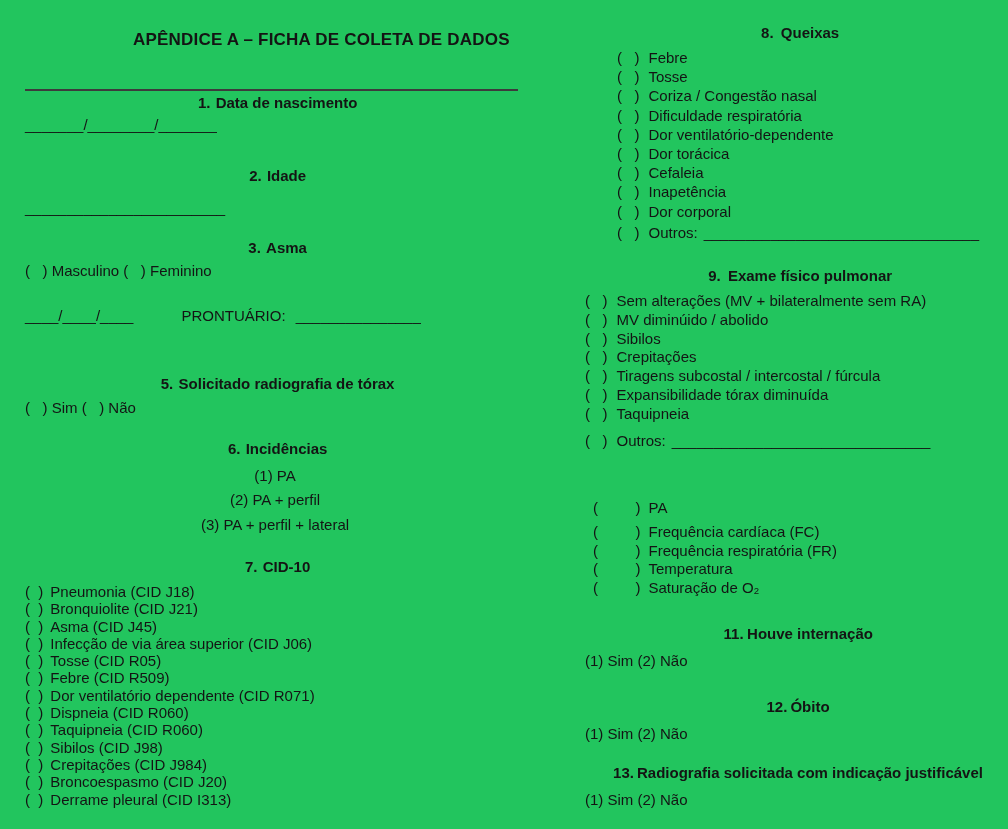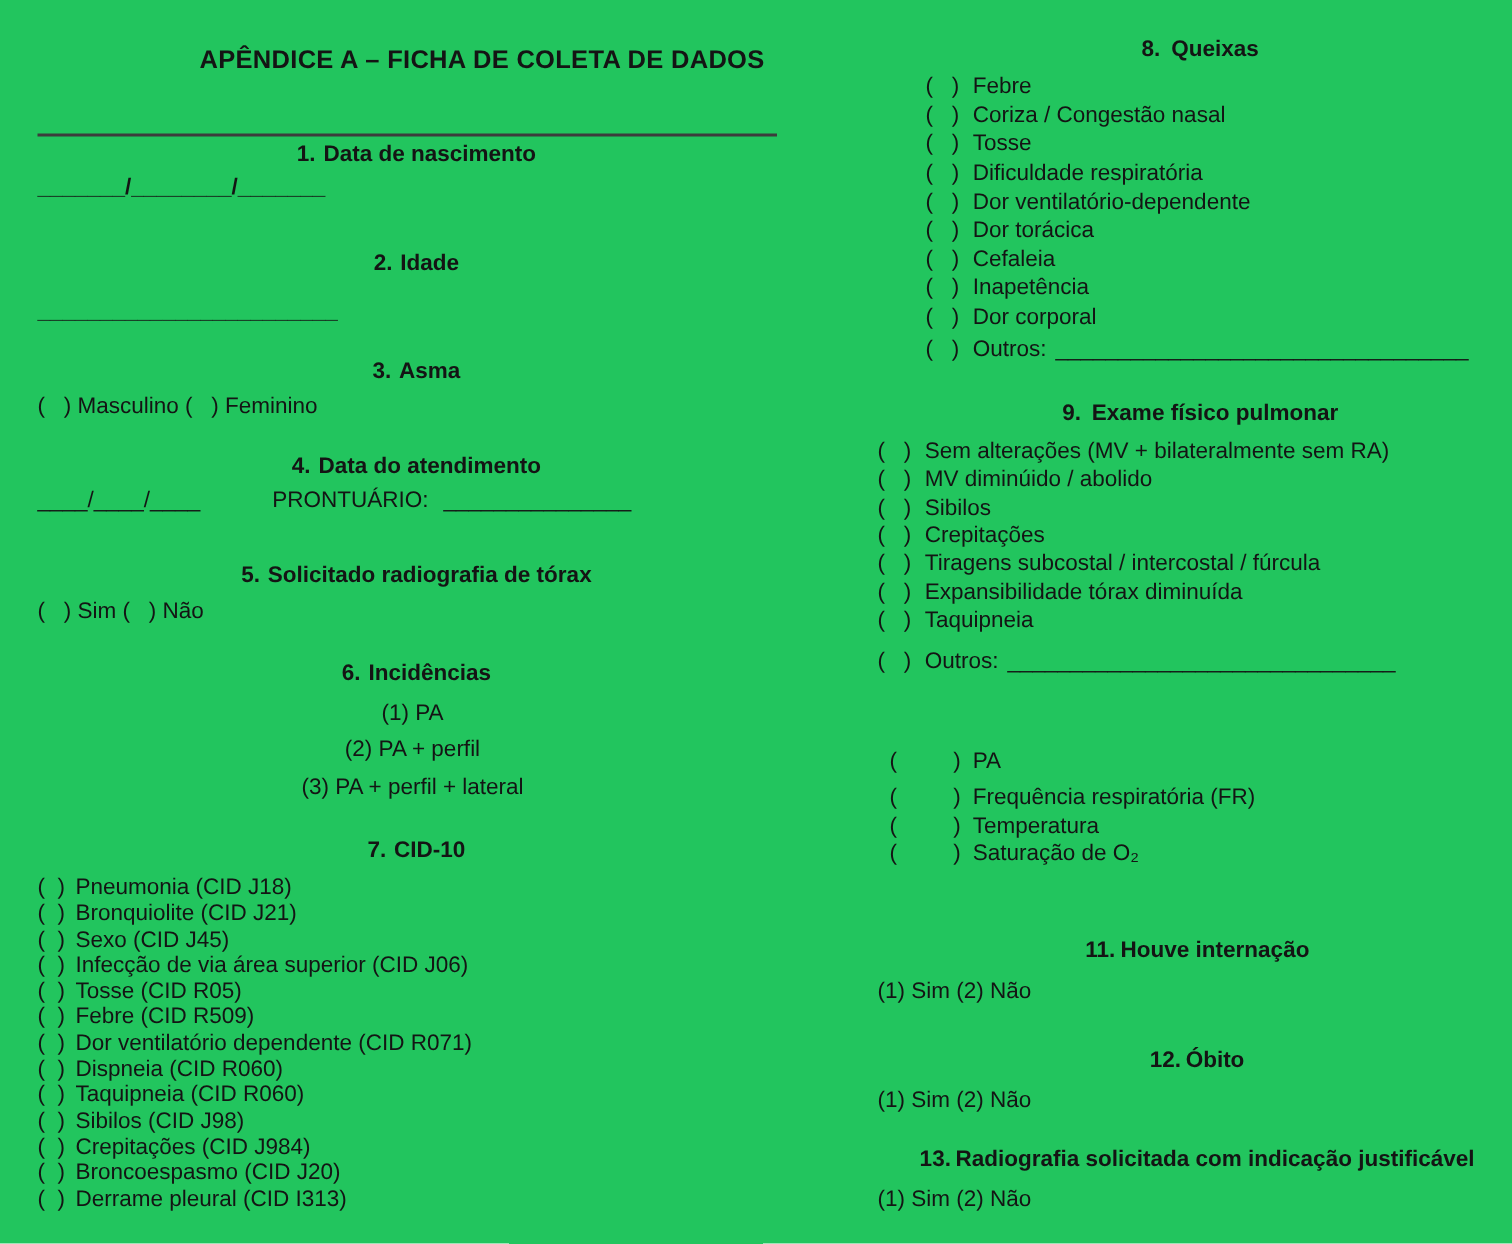--- a/index.html
+++ b/index.html
@@ -33,21 +33,21 @@
   .mark{white-space:pre;margin-right:7px;}
   .right .mark{margin-right:9px;}
   .mark.wide{margin-right:8px;}
   .list{margin:0;}
   .lh17{line-height:17.3px;margin-top:7px;}
   .lh19{line-height:19.2px;margin-top:6px;margin-left:32px;}
   .lh188{line-height:18.8px;margin-top:7px;}
   .lh185{line-height:18.5px;margin-top:7px;}
   .opt24{line-height:24.3px;margin-top:6px;text-align:center;}
   .optline{line-height:18px;}
-  .blankline{white-space:pre;line-height:18px;font-weight:bold;}
+  .blankline{white-space:pre;line-height:18px;}
   .indent10{padding-left:8px;}
 </style>
 </head>
 <body>
 
 <div class="page">
 
   <div class="doc-title">APÊNDICE A – FICHA DE COLETA DE DADOS</div>
   <div class="title-rule"></div>
 
@@ -66,23 +66,20 @@
   </section>
 
   <section class="sec left" style="top:239px">
     <div class="head">
       <span class="num">3.</span><span>Asma</span>
     </div>
     <div class="optline pre" style="margin-top:5px">(   ) Masculino (   ) Feminino</div>
   </section>
 
   <section class="sec left" style="top:302px">
-    <div class="head">
-      <span class="num">4.</span><span>Data do atendimento</span>
-    </div>
     <div class="row" style="margin-top:5px">
       <span class="pre">____/____/____</span><span style="margin-left:48px">PRONTUÁRIO:</span><span class="pre" style="margin-left:10px">_______________</span>
     </div>
   </section>
 
   <section class="sec left" style="top:375px">
     <div class="head">
       <span class="num">5.</span><span>Solicitado radiografia de tórax</span>
     </div>
     <div class="optline pre" style="margin-top:6px">(   ) Sim (   ) Não</div>
@@ -99,42 +96,42 @@
     </div>
   </section>
 
   <section class="sec left" style="top:558px">
     <div class="head">
       <span class="num">7.</span><span>CID-10</span>
     </div>
     <div class="list lh17">
       <div class="row"><span class="mark">(  )</span><span>Pneumonia (CID J18)</span></div>
       <div class="row"><span class="mark">(  )</span><span>Bronquiolite (CID J21)</span></div>
-      <div class="row"><span class="mark">(  )</span><span>Sexo (CID J45)</span></div>
+      <div class="row"><span class="mark">(  )</span><span>Asma (CID J45)</span></div>
       <div class="row"><span class="mark">(  )</span><span>Infecção de via área superior (CID J06)</span></div>
       <div class="row"><span class="mark">(  )</span><span>Tosse (CID R05)</span></div>
       <div class="row"><span class="mark">(  )</span><span>Febre (CID R509)</span></div>
       <div class="row"><span class="mark">(  )</span><span>Dor ventilatório dependente (CID R071)</span></div>
       <div class="row"><span class="mark">(  )</span><span>Dispneia (CID R060)</span></div>
       <div class="row"><span class="mark">(  )</span><span>Taquipneia (CID R060)</span></div>
       <div class="row"><span class="mark">(  )</span><span>Sibilos (CID J98)</span></div>
       <div class="row"><span class="mark">(  )</span><span>Crepitações (CID J984)</span></div>
       <div class="row"><span class="mark">(  )</span><span>Broncoespasmo (CID J20)</span></div>
       <div class="row"><span class="mark">(  )</span><span>Derrame pleural (CID I313)</span></div>
     </div>
   </section>
 
   <section class="sec right" style="top:24px">
     <div class="head">
       <span class="num">8.</span><span>Queixas</span>
     </div>
     <div class="list lh19">
       <div class="row"><span class="mark">(   )</span><span>Febre</span></div>
+      <div class="row"><span class="mark">(   )</span><span>Tosse</span></div>
       <div class="row"><span class="mark">(   )</span><span>Coriza / Congestão nasal</span></div>
-      <div class="row"><span class="mark">(   )</span><span>Tosse</span></div>
       <div class="row"><span class="mark">(   )</span><span>Dificuldade respiratória</span></div>
       <div class="row"><span class="mark">(   )</span><span>Dor ventilatório-dependente</span></div>
       <div class="row"><span class="mark">(   )</span><span>Dor torácica</span></div>
       <div class="row"><span class="mark">(   )</span><span>Cefaleia</span></div>
       <div class="row"><span class="mark">(   )</span><span>Inapetência</span></div>
       <div class="row"><span class="mark">(   )</span><span>Dor corporal</span></div>
       <div class="row" style="margin-top:2px"><span class="mark">(   )</span><span>Outros:</span><span class="pre" style="margin-left:6px">_________________________________</span></div>
     </div>
   </section>
 
@@ -150,20 +147,21 @@
       <div class="row"><span class="mark">(   )</span><span>Tiragens subcostal / intercostal / fúrcula</span></div>
       <div class="row"><span class="mark">(   )</span><span>Expansibilidade tórax diminuída</span></div>
       <div class="row"><span class="mark">(   )</span><span>Taquipneia</span></div>
       <div class="row" style="margin-top:8px"><span class="mark">(   )</span><span>Outros:</span><span class="pre" style="margin-left:6px">_______________________________</span></div>
     </div>
   </section>
 
   <section class="sec right" style="top:473px">
     <div class="row indent10" style="margin-top:26px"><span class="mark wide">(         )</span><span>PA</span></div>
     <div class="list lh185 indent10">
+      <div class="row"><span class="mark wide">(         )</span><span>Frequência cardíaca (FC)</span></div>
       <div class="row"><span class="mark wide">(         )</span><span>Frequência respiratória (FR)</span></div>
       <div class="row"><span class="mark wide">(         )</span><span>Temperatura</span></div>
       <div class="row"><span class="mark wide">(         )</span><span>Saturação de O₂</span></div>
     </div>
   </section>
 
   <section class="sec right" style="top:625px">
     <div class="head">
       <span class="num">11.</span><span>Houve internação</span>
     </div>

